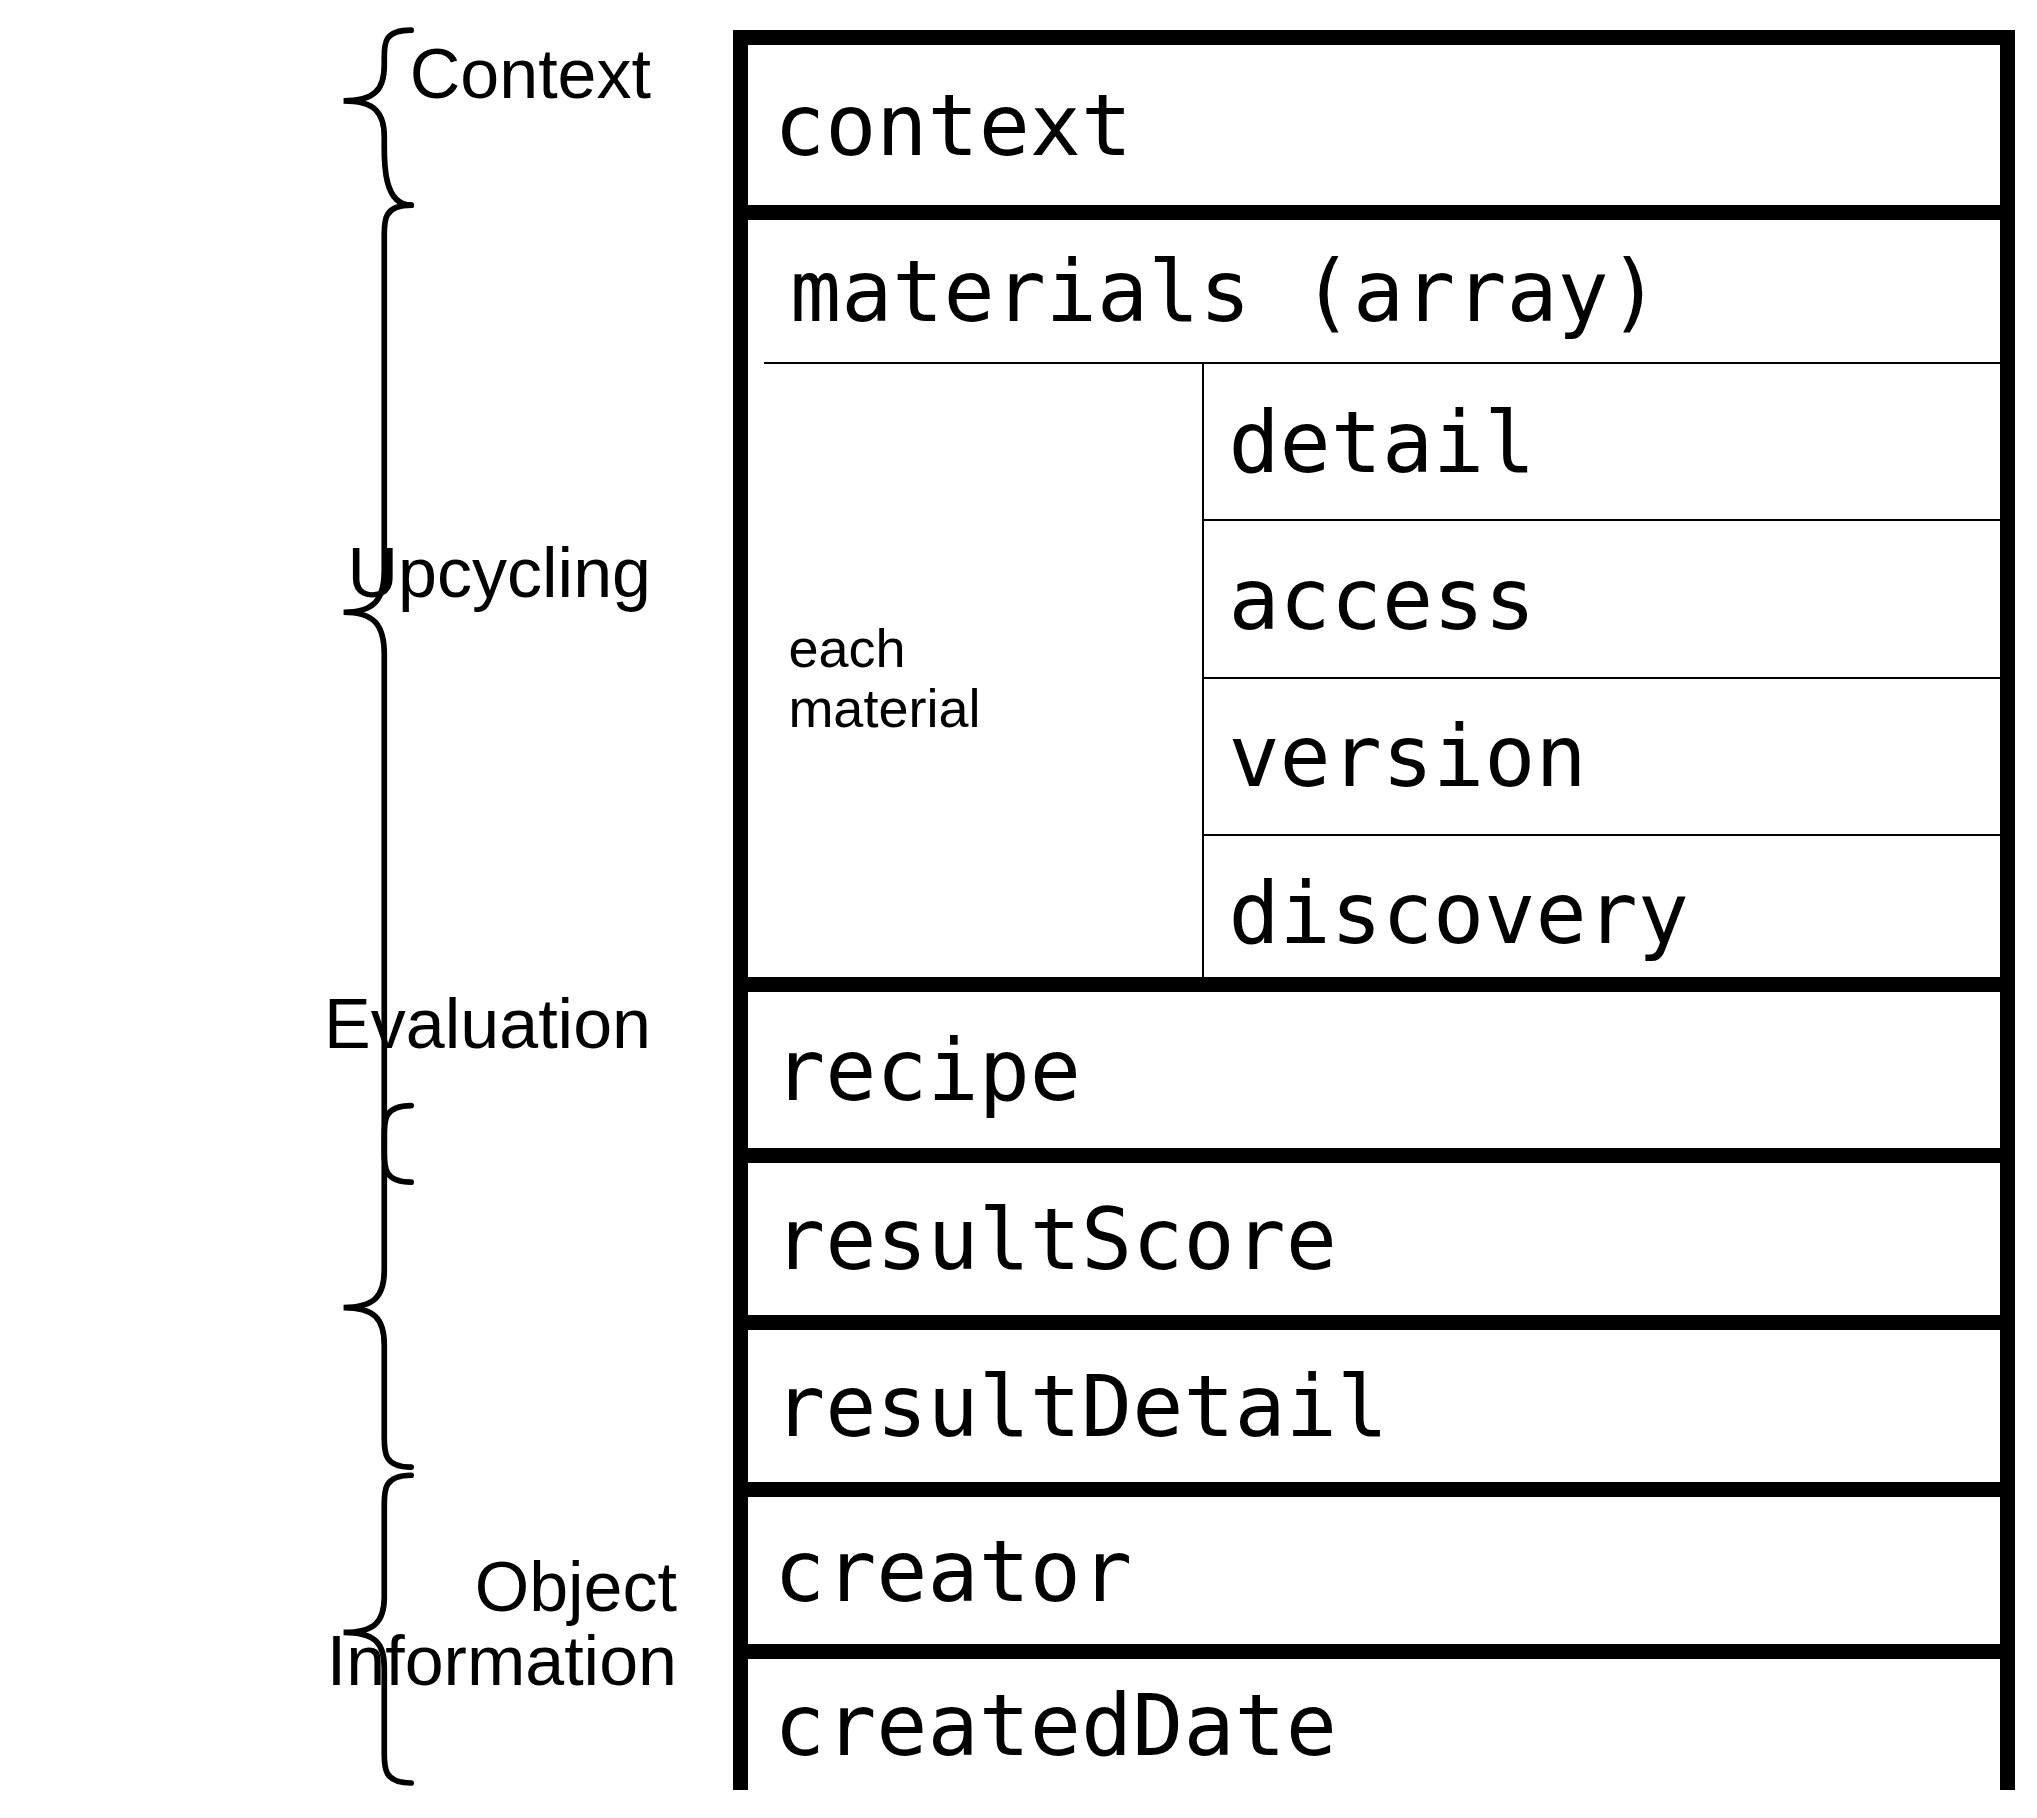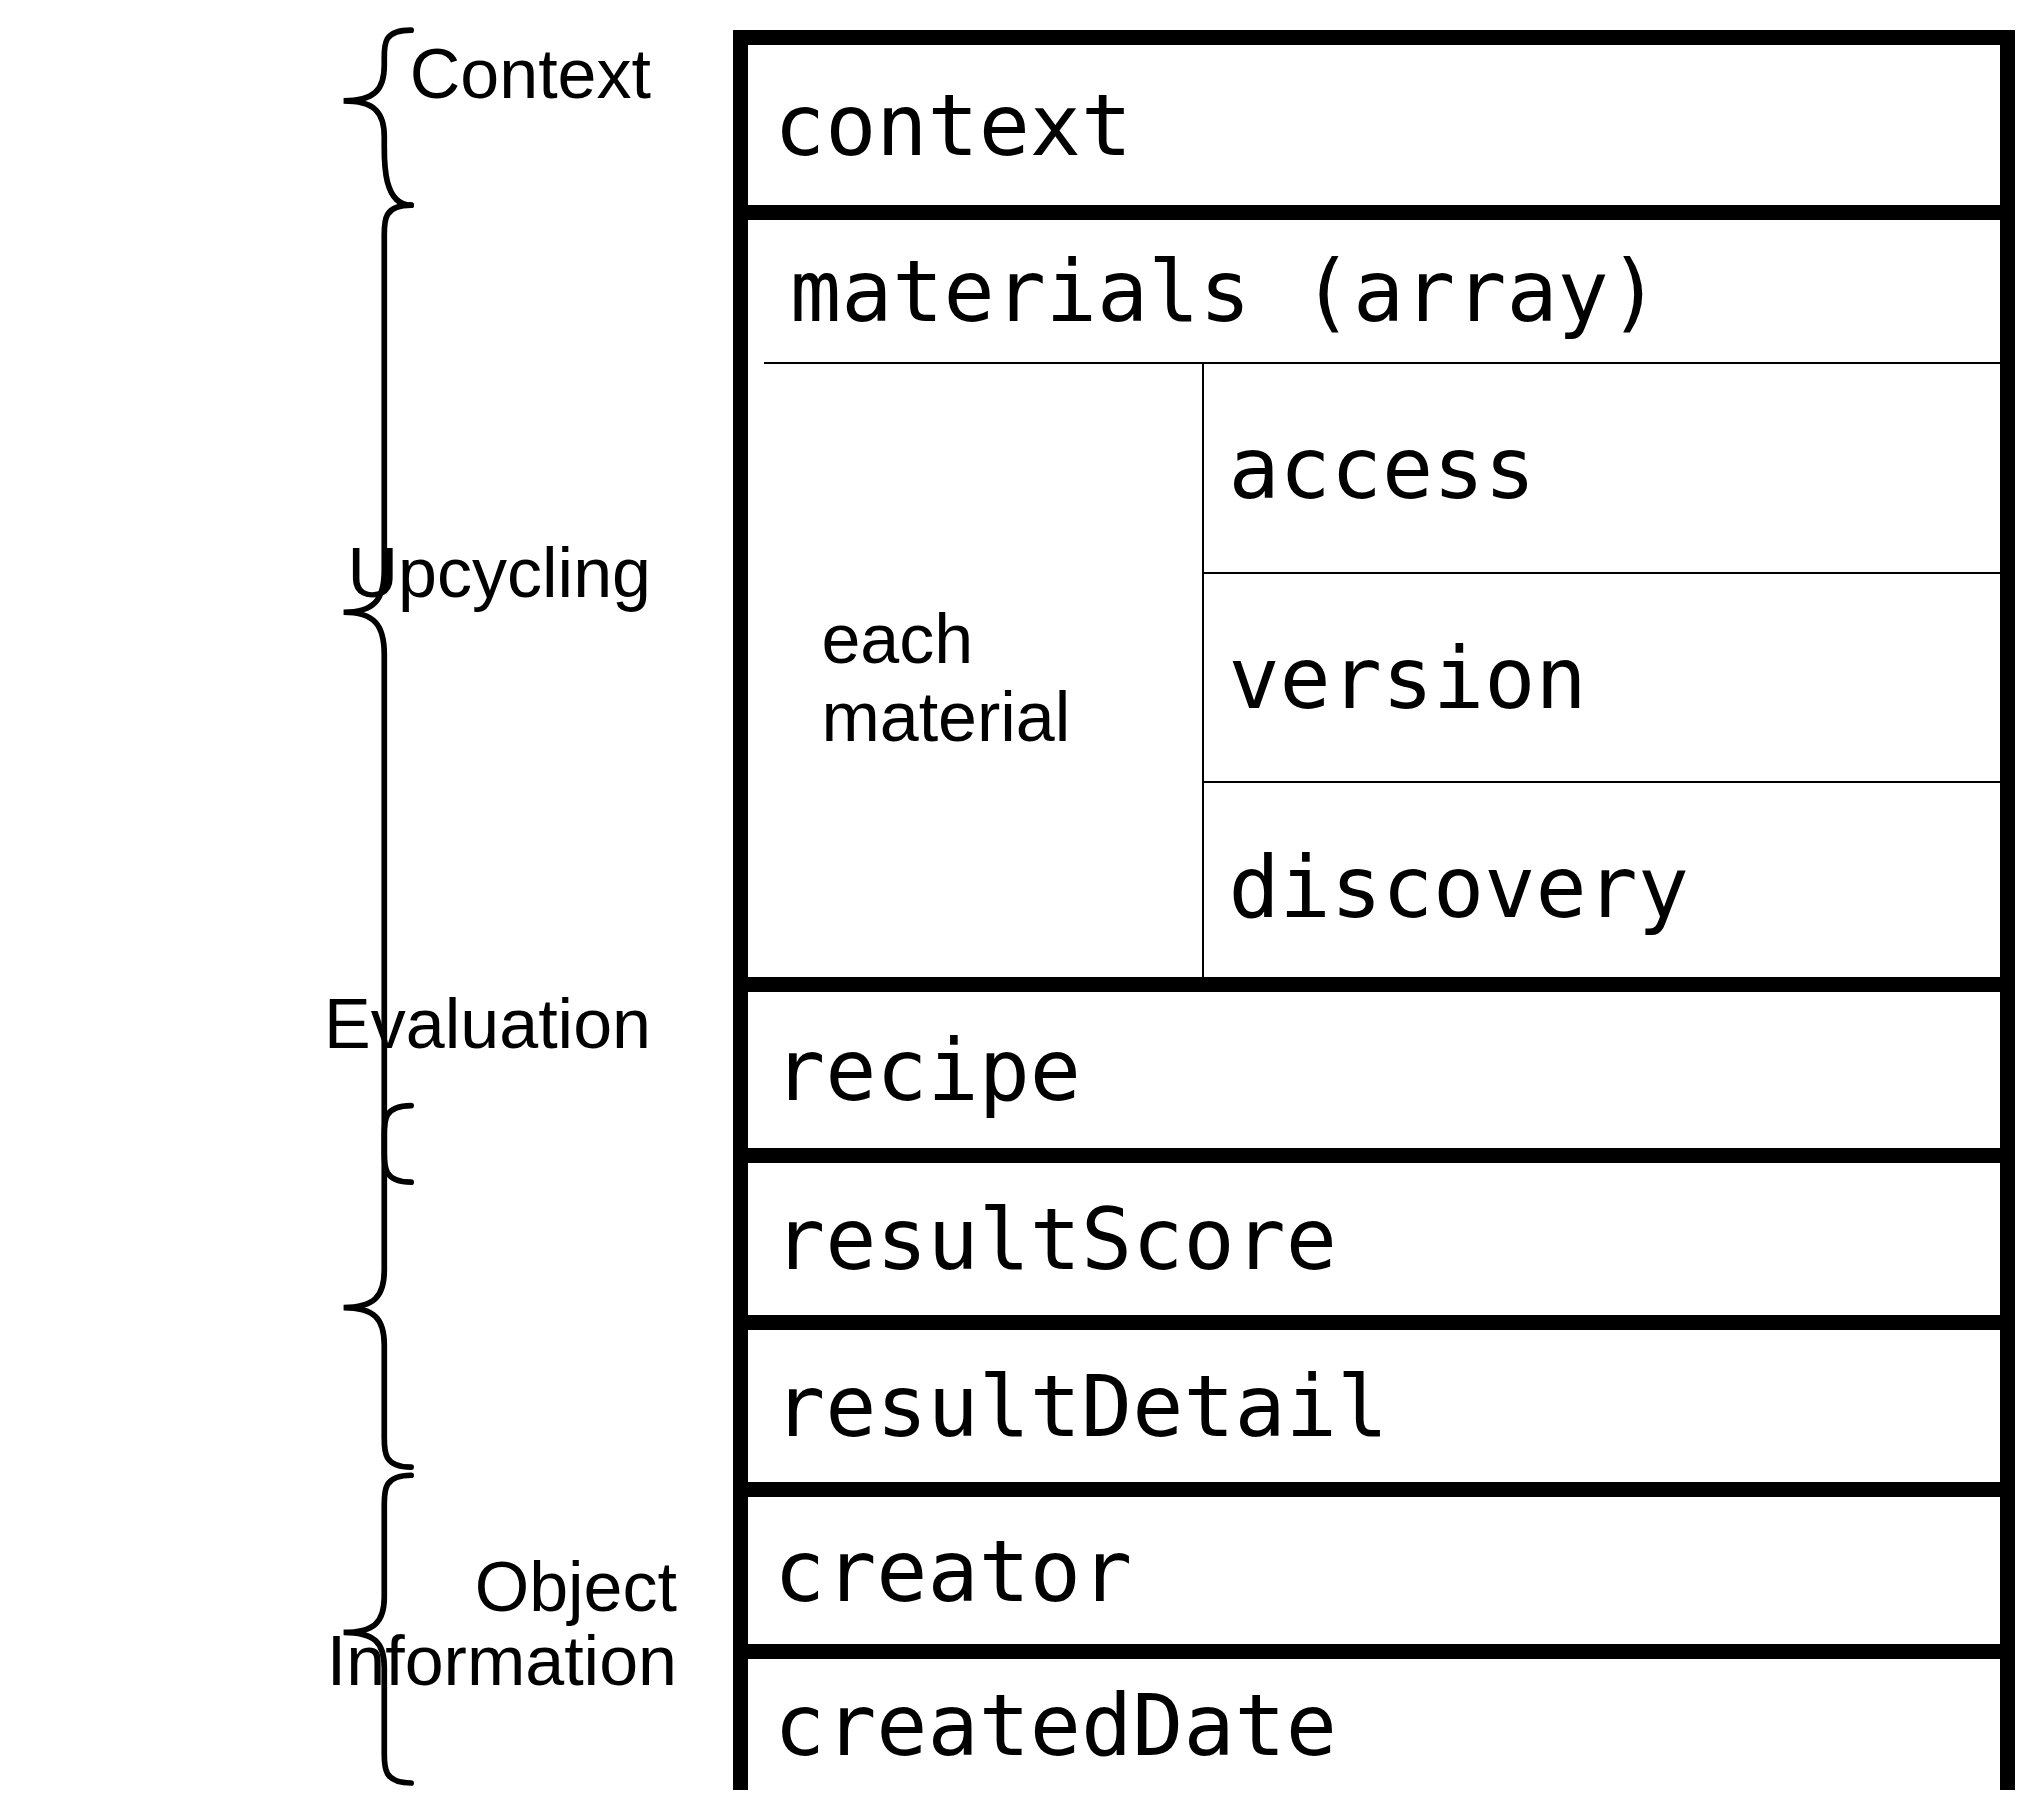--- a/index.html
+++ b/index.html
@@ -90,24 +90,23 @@
     position:relative;
     box-sizing:border-box;
     border-right:2.4px solid #000;
   }
   .mat-left-label{
     position:absolute;
     left:24.4px;
     top:50%;
     transform:translateY(-50%);
     font-family:"Liberation Sans", sans-serif;
-    font-size:70px;
+    font-size:54px;
     line-height:1.12;
     white-space:pre-line;
-    margin-left:33px;
   }
   .mat-right{
     flex:1 1 auto;
     display:flex;
     flex-direction:column;
   }
   .subrow{
     position:relative;
     flex:1 1 0;
     box-sizing:border-box;
@@ -188,20 +187,23 @@
       <div class="mat-header">
         <span class="fieldname">materials (array)</span>
       </div>
       <div class="mat-body">
         <div class="mat-left">
           <span class="mat-left-label">each
 material</span>
         </div>
         <div class="mat-right">
           <div class="subrow">
+            <span class="subname">detail</span>
+          </div>
+          <div class="subrow">
             <span class="subname">access</span>
           </div>
           <div class="subrow">
             <span class="subname">version</span>
           </div>
           <div class="subrow">
             <span class="subname">discovery</span>
           </div>
         </div>
       </div>

